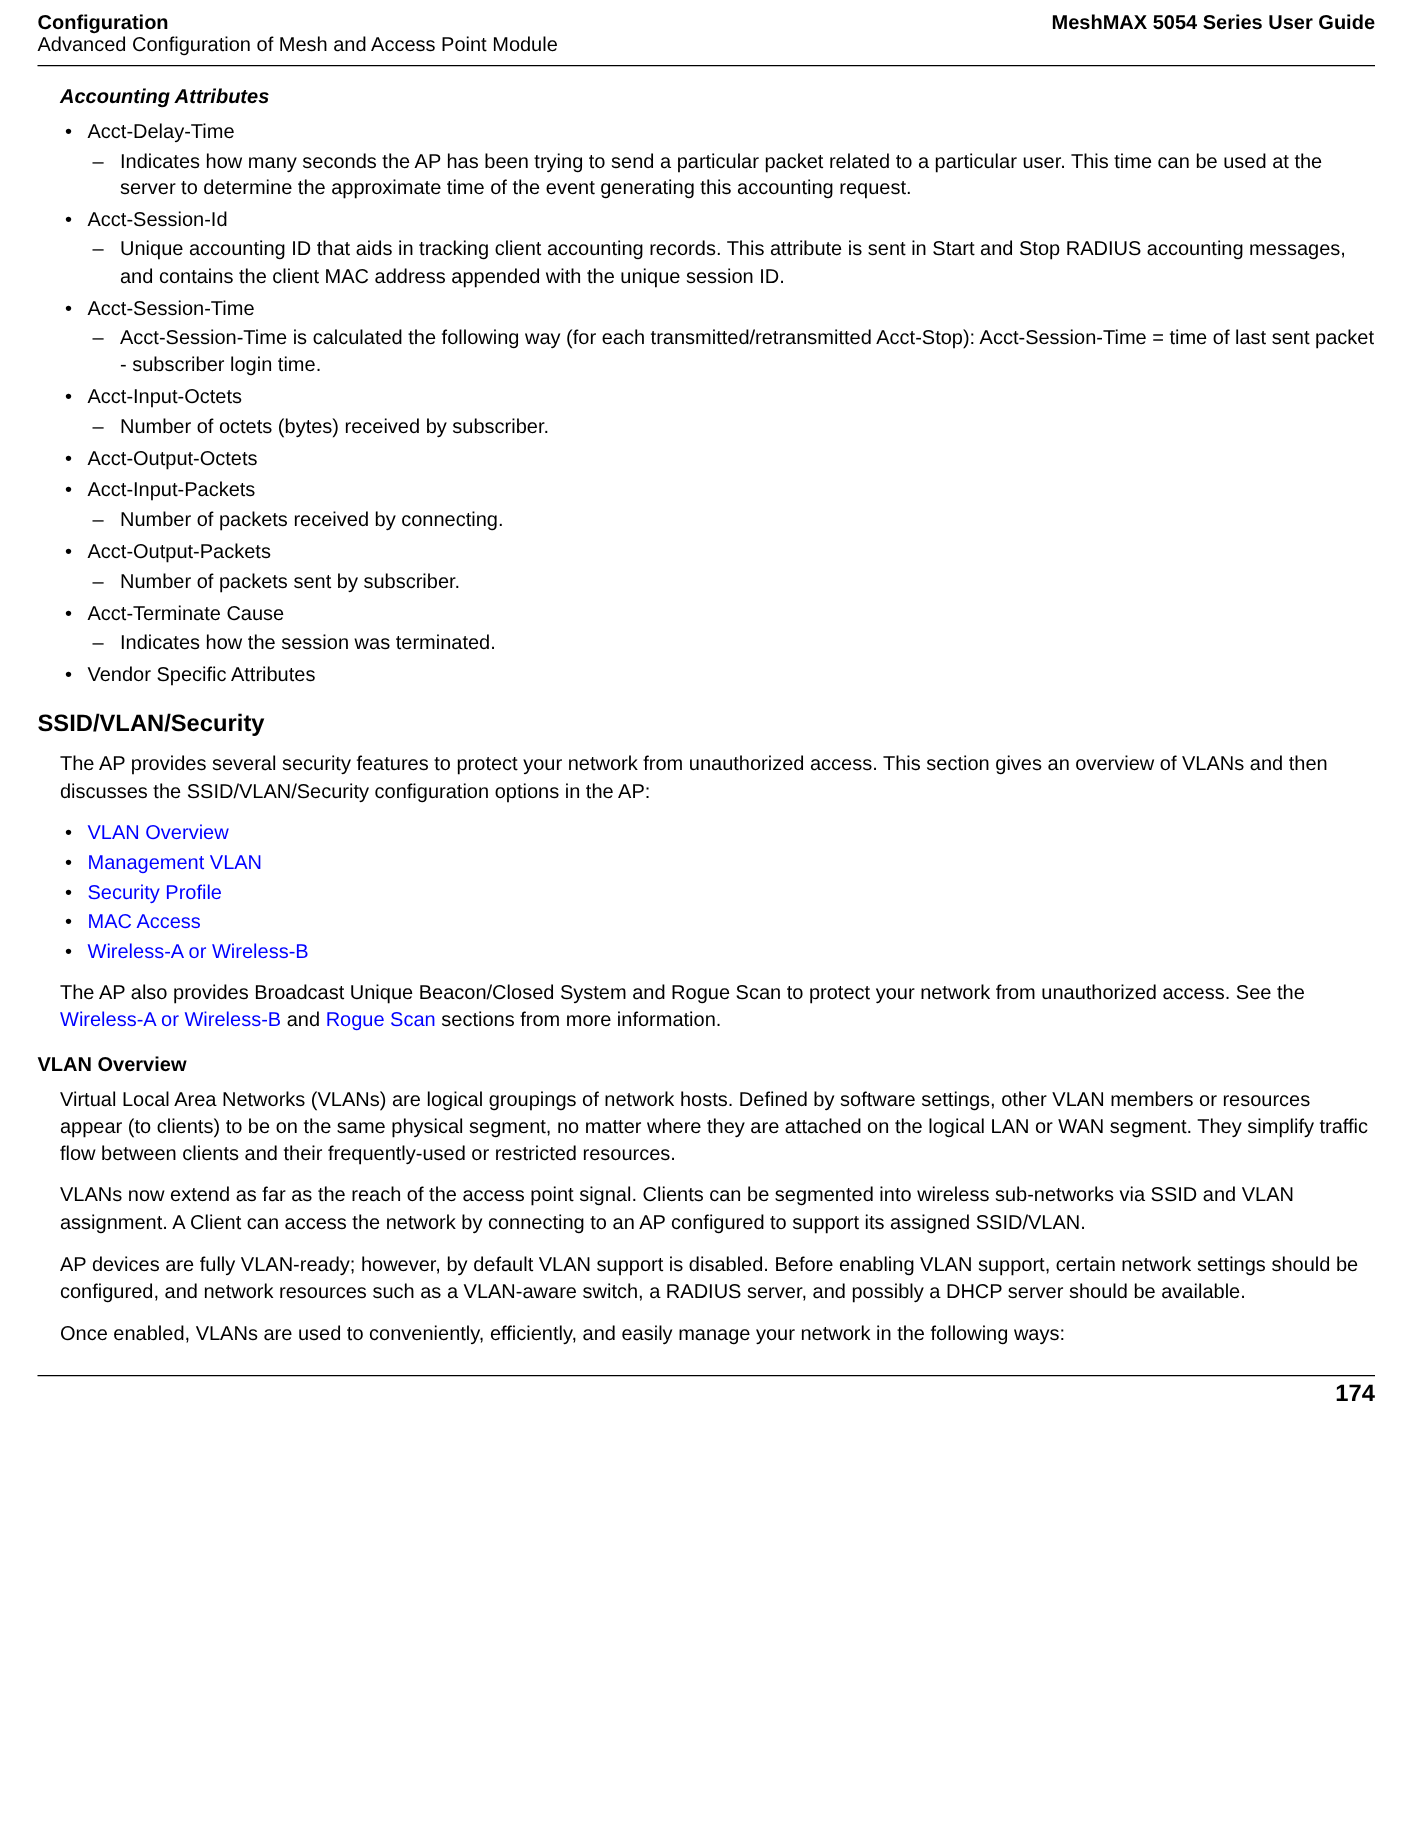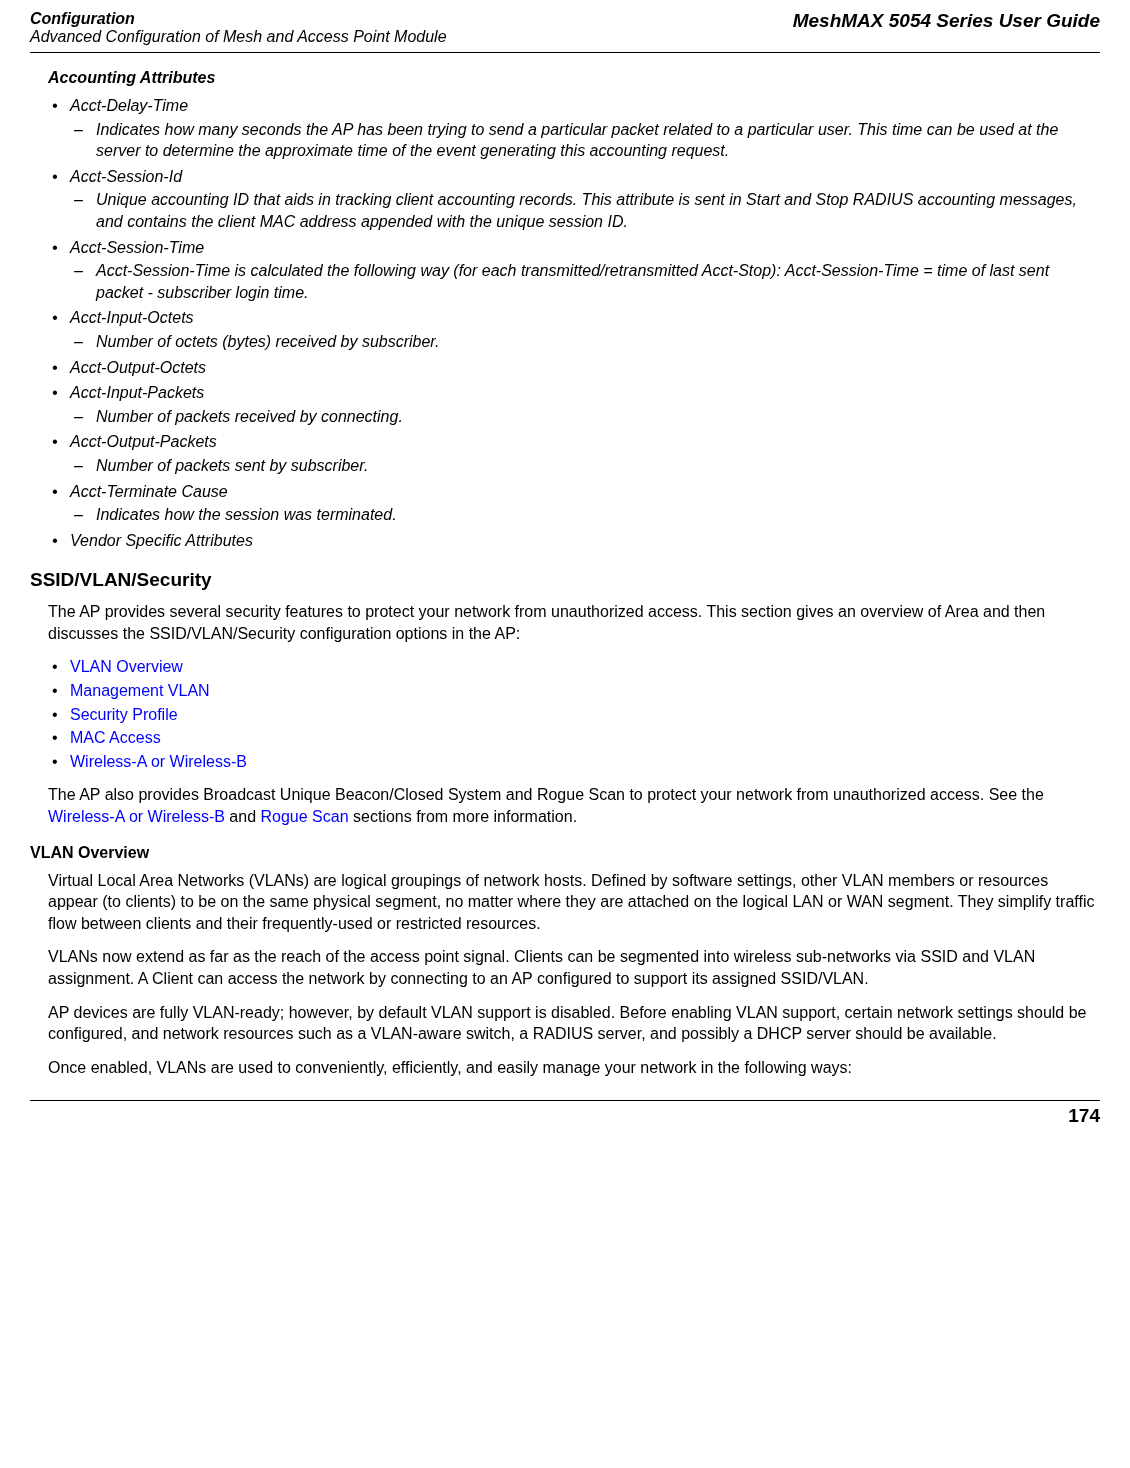--- a/index.html
+++ b/index.html
@@ -15,46 +15,44 @@
     box-sizing: border-box;
     width: 1130px;
   }
   .header-row {
     display: flex;
     justify-content: space-between;
     align-items: flex-start;
     border-bottom: 1px solid #000;
     padding-bottom: 6px;
     margin-bottom: 14px;
-    font-style: italic;
   }
   .header-left-top {
     font-weight: bold;
     font-size: 16px;
   }
   .header-left-bottom {
     font-size: 16px;
     font-weight: normal;
   }
   .header-right {
     font-weight: bold;
-    font-size: 19px;
+    font-size: 16px;
     text-align: left;
   }
   .subheading-italic {
     font-style: italic;
     font-weight: bold;
     font-size: 16px;
     margin: 16px 0 8px 18px;
   }
   ul.bullet {
     list-style: none;
     margin: 0 0 0 18px;
     padding: 0;
-    font-style: italic;
   }
   ul.bullet > li {
     position: relative;
     padding-left: 22px;
     font-size: 16px;
     line-height: 1.35;
     margin-bottom: 4px;
   }
   ul.bullet > li::before {
     content: "•";
@@ -187,21 +185,21 @@
         <li>Indicates how the session was terminated.</li>
       </ul>
     </li>
     <li>
       <span>Vendor Specific Attributes</span>
     </li>
   </ul>
 
   <div class="section-heading">SSID/VLAN/Security</div>
 
-  <p class="body-para">The AP provides several security features to protect your network from unauthorized access. This section gives an overview of Area and then discusses the SSID/VLAN/Security configuration options in the AP:</p>
+  <p class="body-para">The AP provides several security features to protect your network from unauthorized access. This section gives an overview of VLANs and then discusses the SSID/VLAN/Security configuration options in the AP:</p>
 
   <ul class="link-list">
     <li><span class="link">VLAN Overview</span></li>
     <li><span class="link">Management VLAN</span></li>
     <li><span class="link">Security Profile</span></li>
     <li><span class="link">MAC Access</span></li>
     <li><span class="link">Wireless-A or Wireless-B</span></li>
   </ul>
 
   <p class="body-para">

